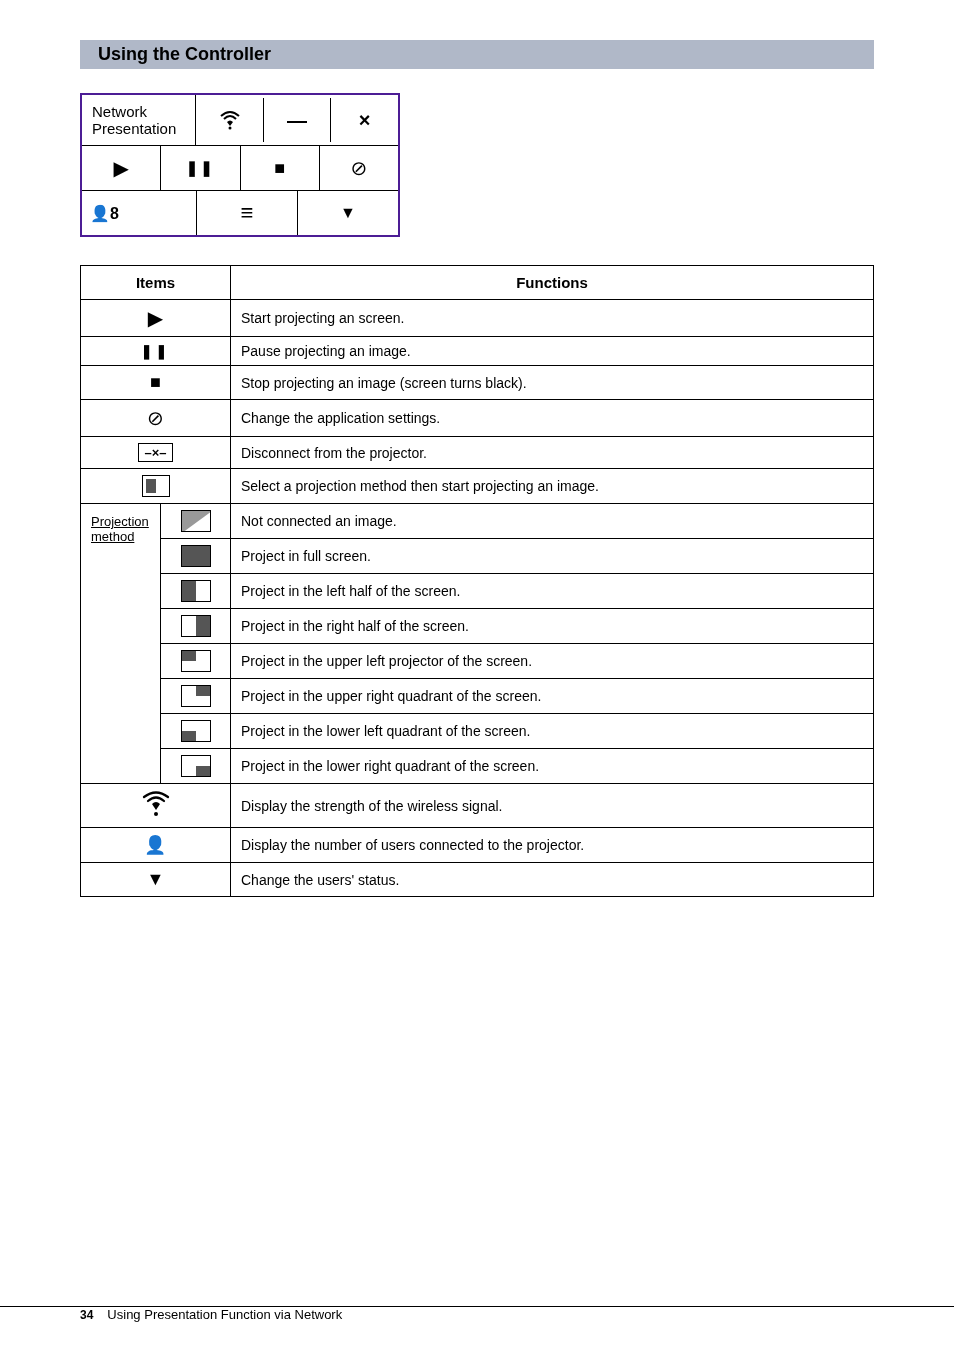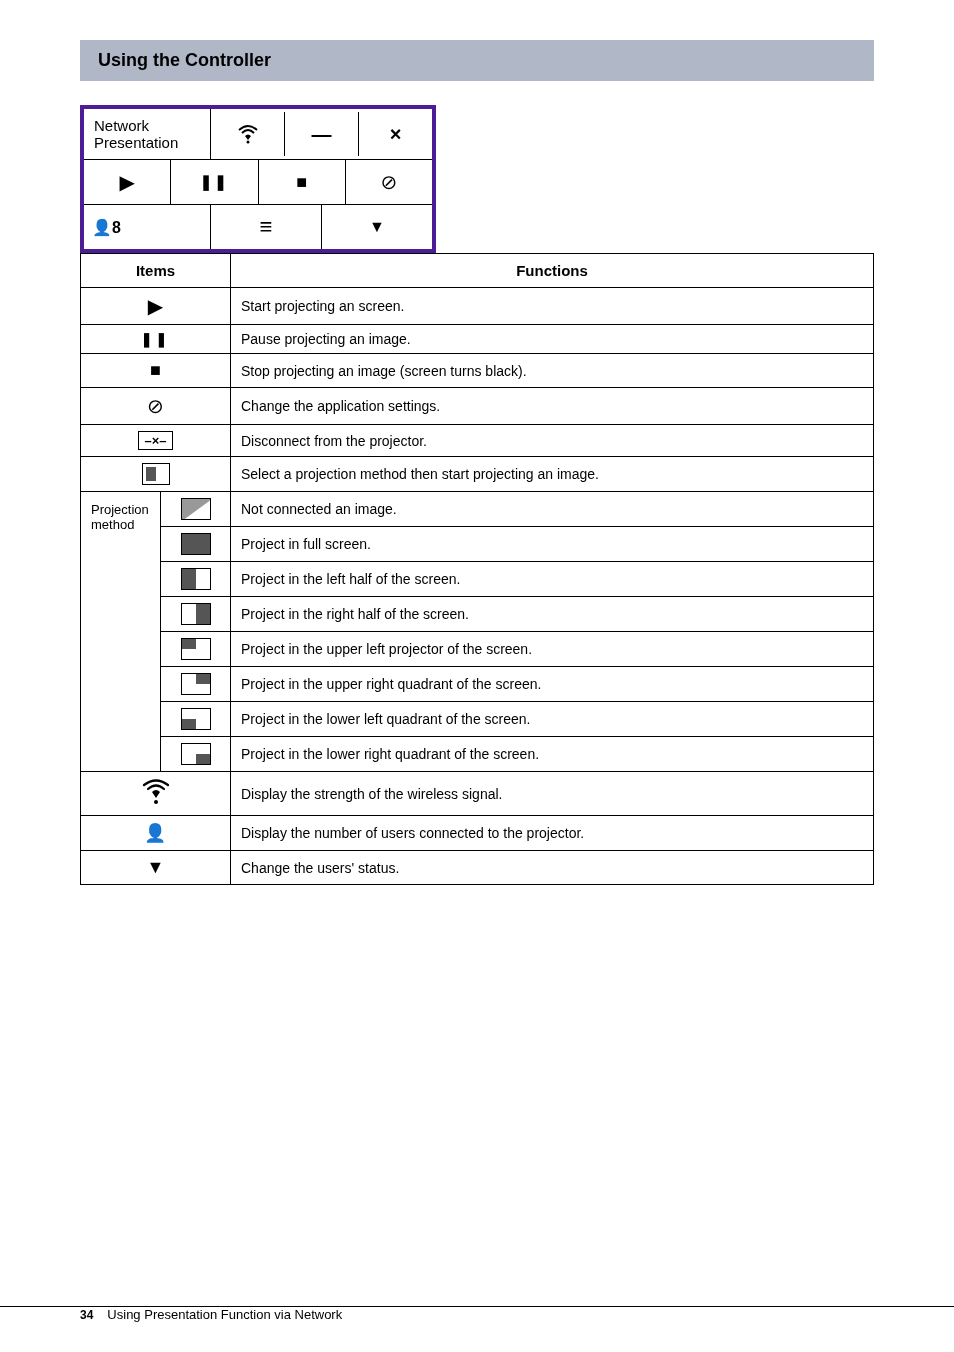--- a/index.html
+++ b/index.html
@@ -13,32 +13,33 @@
       color: #000;
     }
 
     .page-container {
       padding: 40px 80px 60px 80px;
     }
 
     
     .title-bar {
       background: #b0b8c8;
-      padding: 10px 18px;
+      padding: 4px 18px;
       font-size: 18px;
       font-weight: bold;
       margin-bottom: 24px;
       display: inline-block;
       width: 100%;
     }
 
     
     .controller-ui {
-      border: 4px solid #4c1d95;
-      width: 356px;
+      border: 2px solid #4c1d95;
+      width: 320px;
+      margin-bottom: 28px;
       font-size: 15px;
     }
 
     .controller-row {
       display: flex;
       align-items: center;
       border-bottom: 1px solid #000;
     }
     .controller-row:last-child {
       border-bottom: none;
@@ -97,20 +98,21 @@
     .func-table .sub-icon-col {
       text-align: center;
       width: 70px;
       font-size: 17px;
     }
     .func-table .label-col {
       width: 80px;
       font-size: 13px;
       vertical-align: top;
       padding-top: 10px;
+      text-decoration: underline;
     }
 
     .proj-method-label {
       font-size: 13px;
     }
 
     .screen-icon {
       display: inline-block;
       border: 1.5px solid #000;
       width: 30px;

